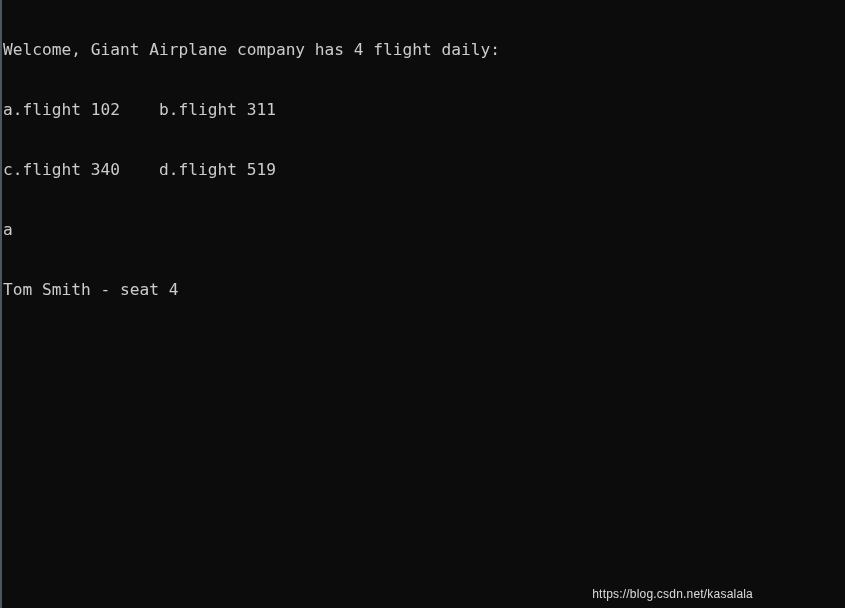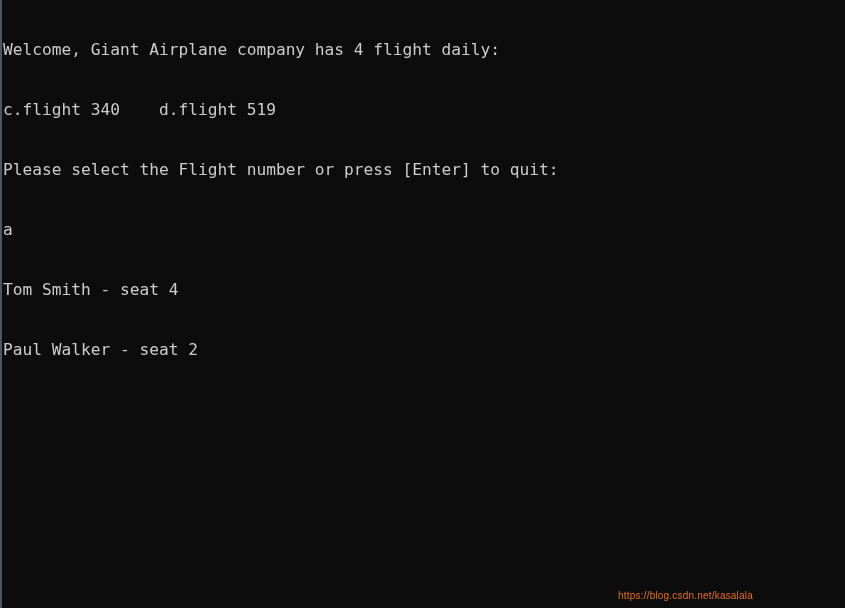--- a/index.html
+++ b/index.html
@@ -39,42 +39,41 @@
   }
   .line {
     height: 20px;
     white-space: pre;
     color: #cccccc;
   }
   #watermark {
     position: absolute;
     right: 8px;
     bottom: 7px;
-    color: #f97316;
+    color: #e5e5e5;
     font-family: "Liberation Sans", sans-serif;
-    font-size: 10px;
+    font-size: 12px;
     letter-spacing: 0.2px;
     opacity: 0.95;
     margin-top: 45px;
   }
 </style>
 </head>
 <body>
 
 <div id="screen">
 
   <div id="left-edge"></div>
 
   <div id="console">
     <div class="line">Welcome, Giant Airplane company has 4 flight daily:</div>
+    <div class="line">a.flight 102    b.flight 311</div>
     <div class="line">c.flight 340    d.flight 519</div>
-    <div class="line">Please select the Flight number or press [Enter] to quit:</div>
     <div class="line">a</div>
     <div class="line">Tom Smith - seat 4</div>
-    <div class="line">Paul Walker - seat 2</div>
     
     
     
     
     
     
     
     
     
     

